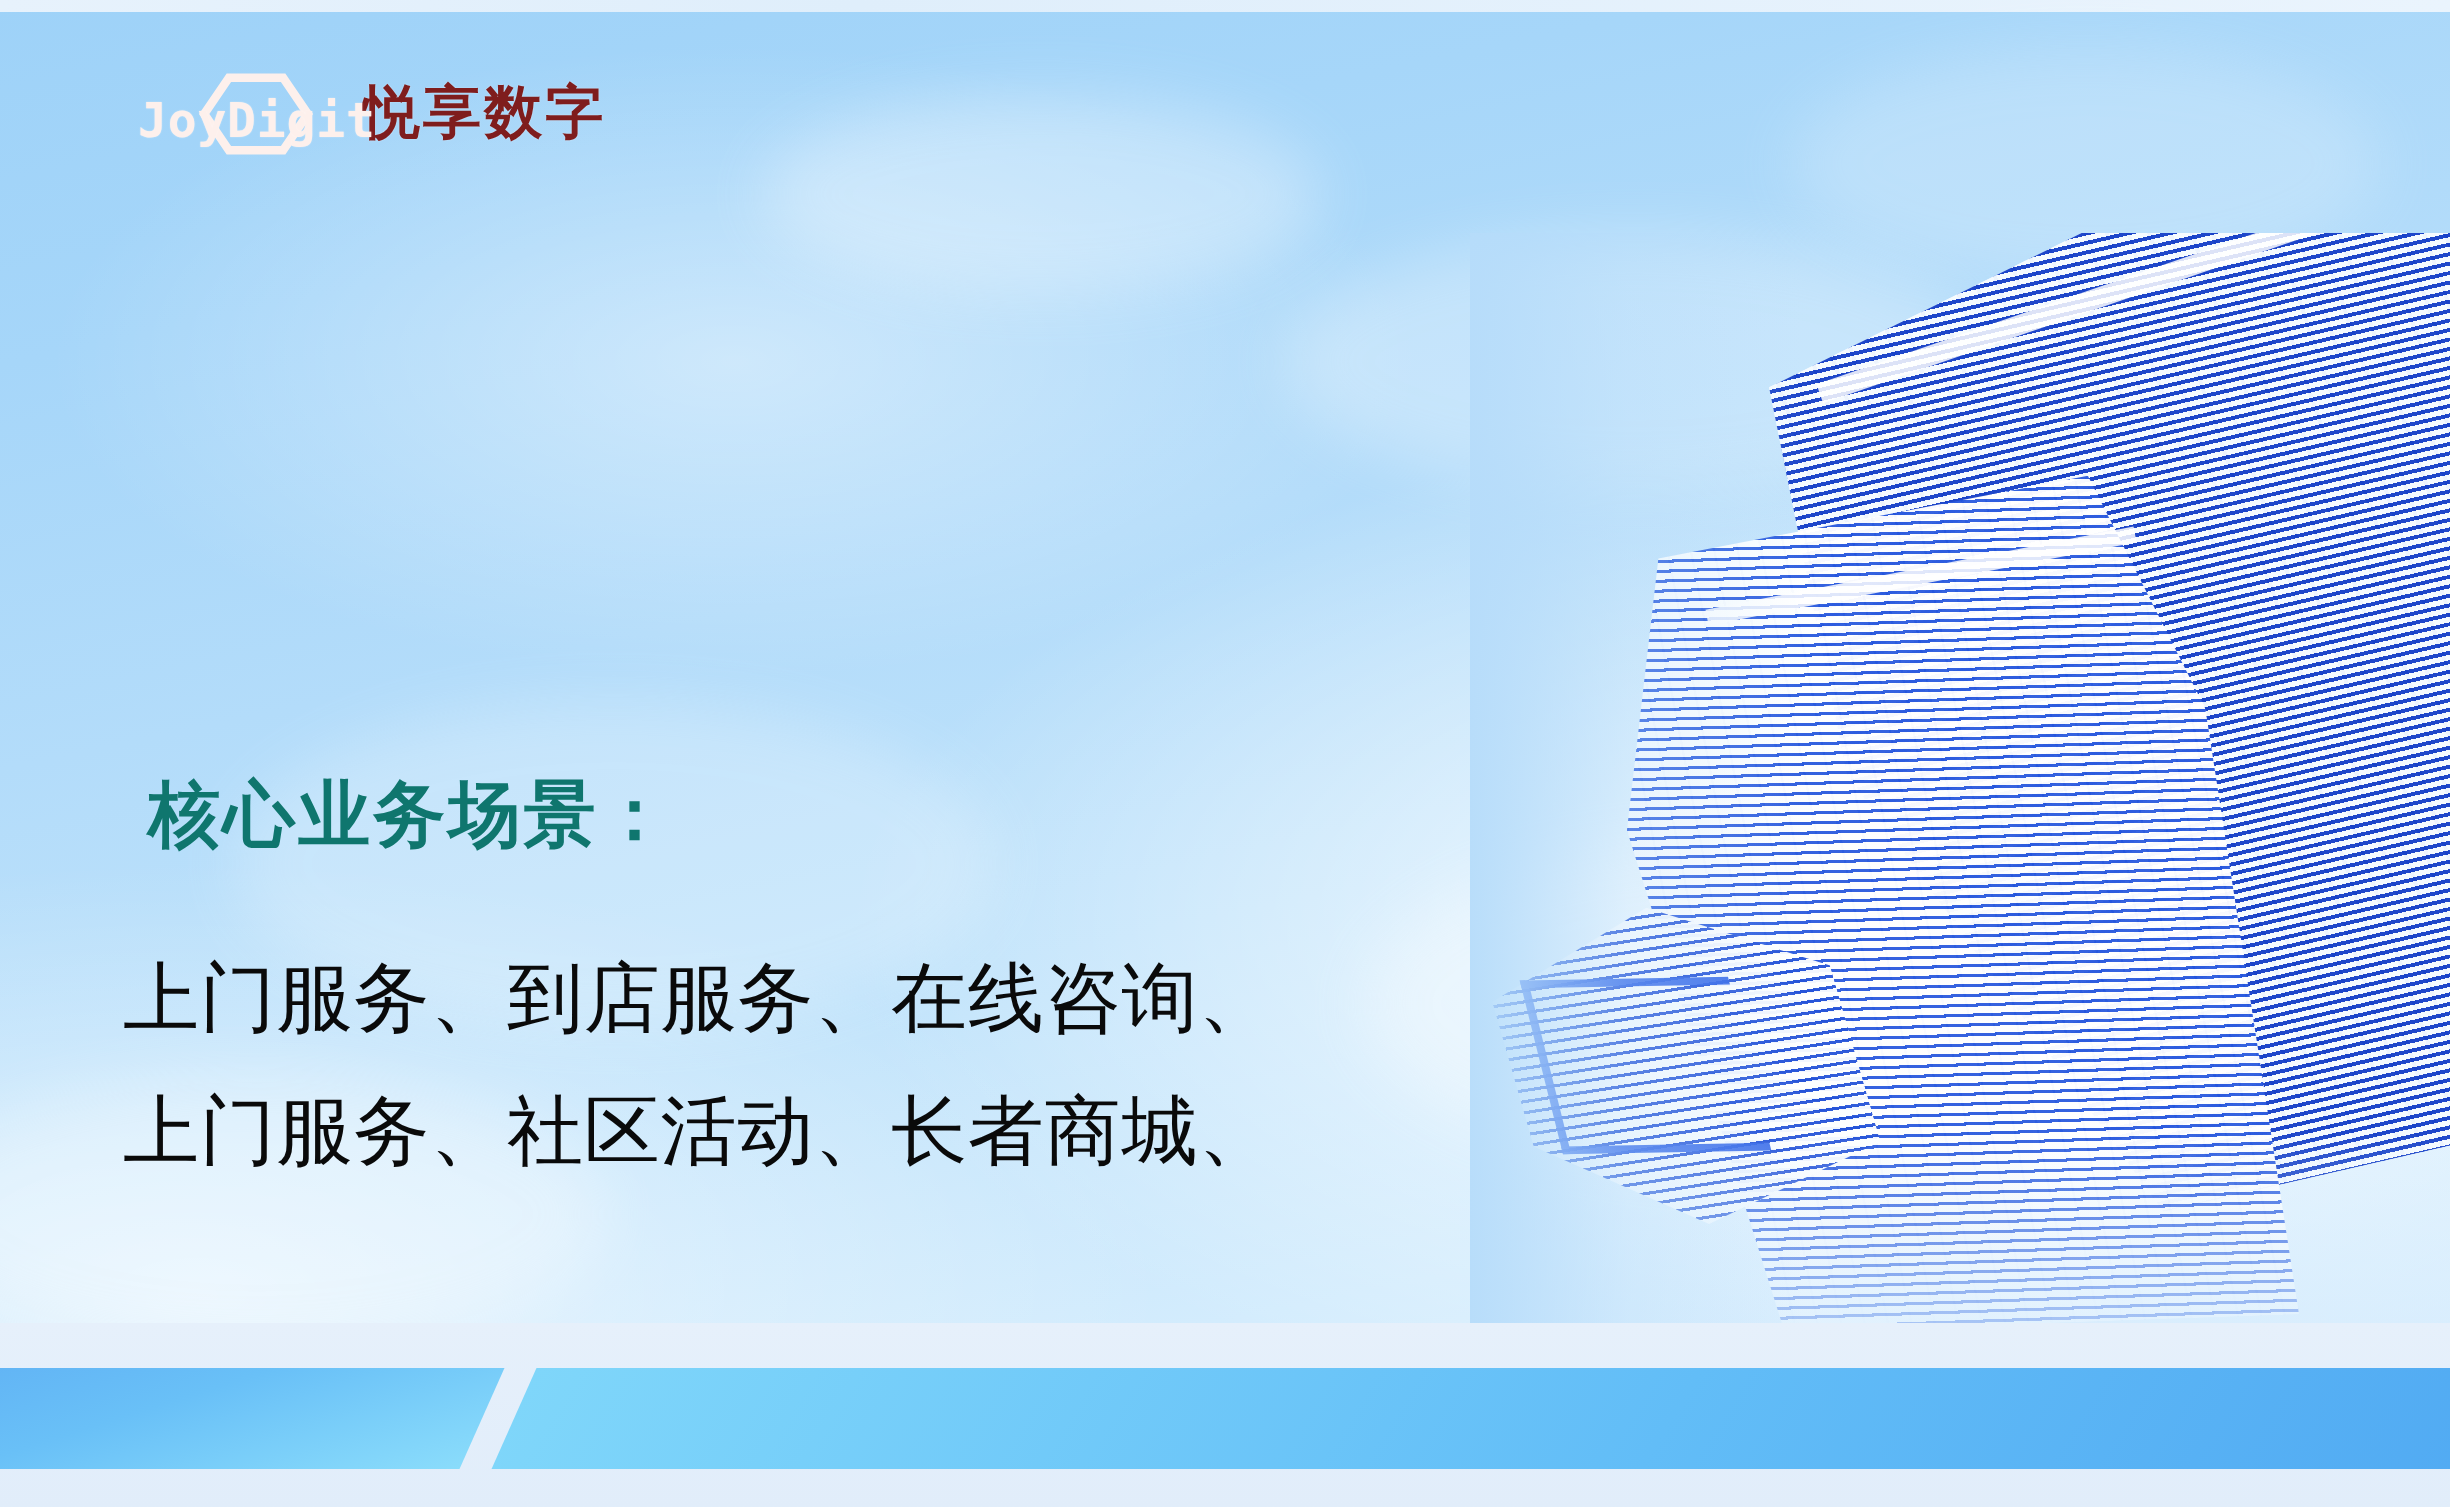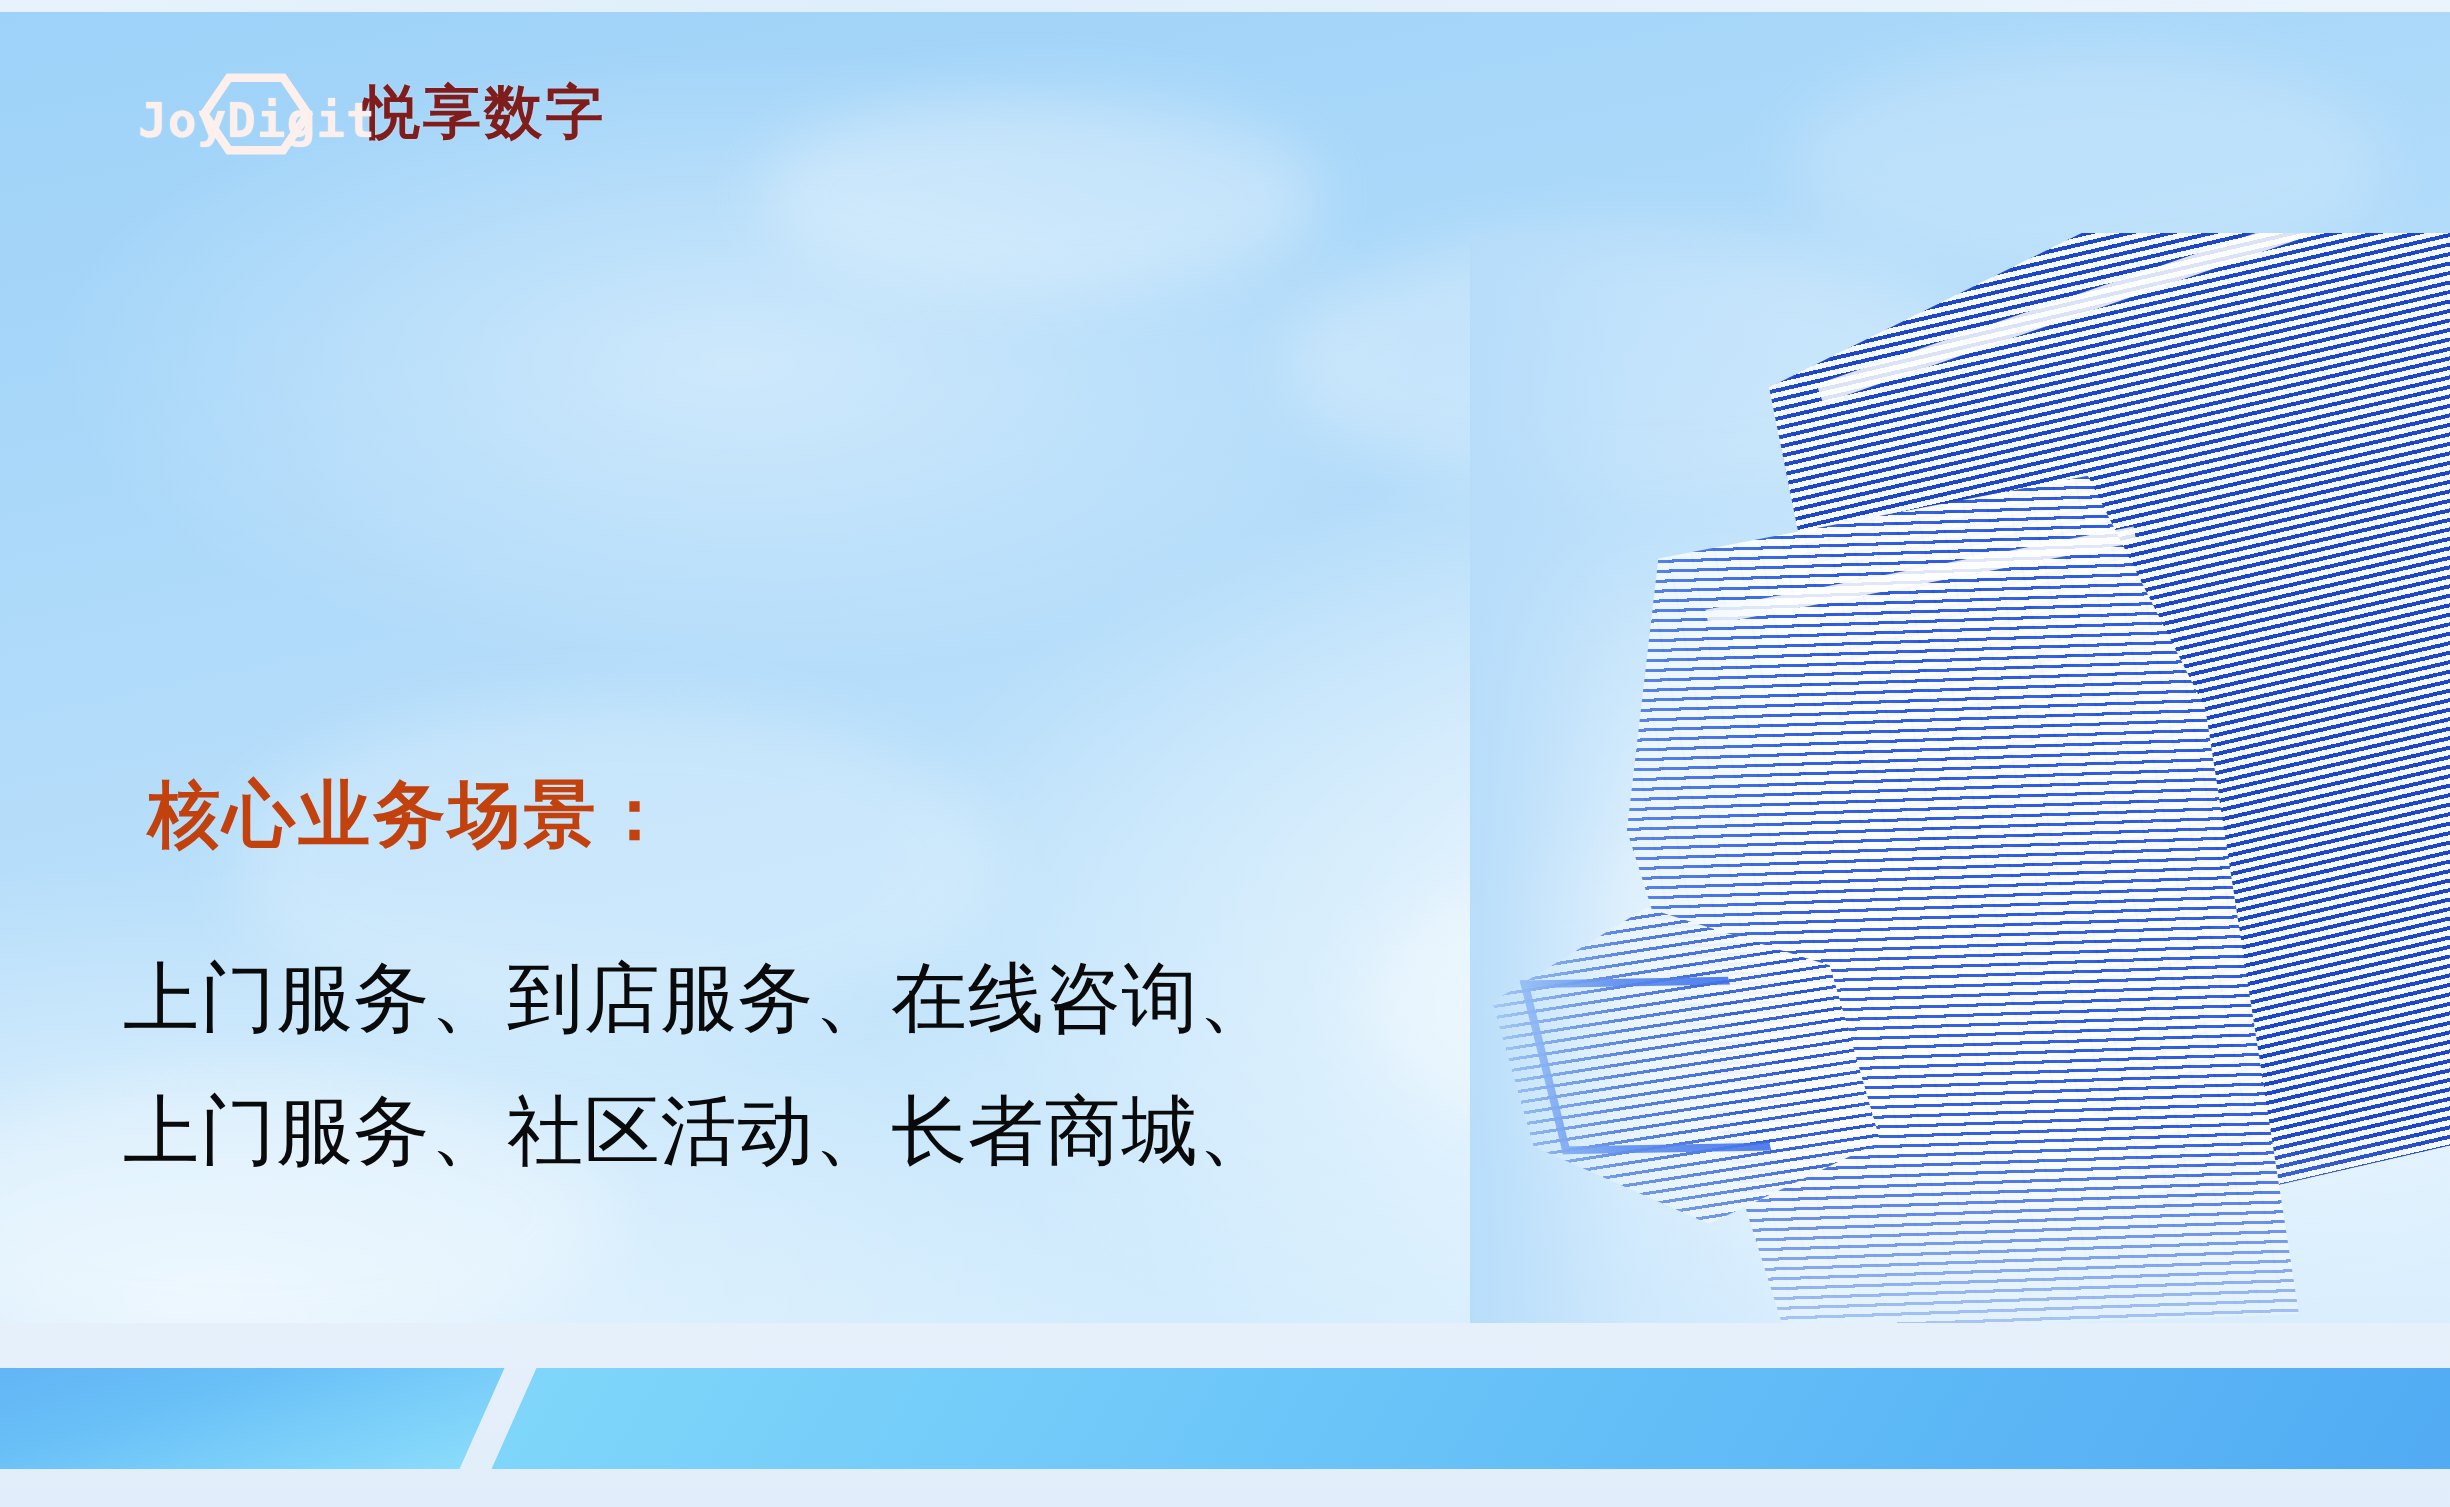--- a/index.html
+++ b/index.html
@@ -216,21 +216,21 @@
     line-height: 1.12;
   }
 
   
   .subheading {
     position: absolute;
     left: 148px;
     top: 778px;
     font-size: 72px;
     font-weight: bold;
-    color: #c2410c;
+    color: #0f766e;
     letter-spacing: 3.1px;
     white-space: nowrap;
     line-height: 1;
   }
 
   
   .body-lines {
     position: absolute;
     left: 123px;
     top: 927px;

